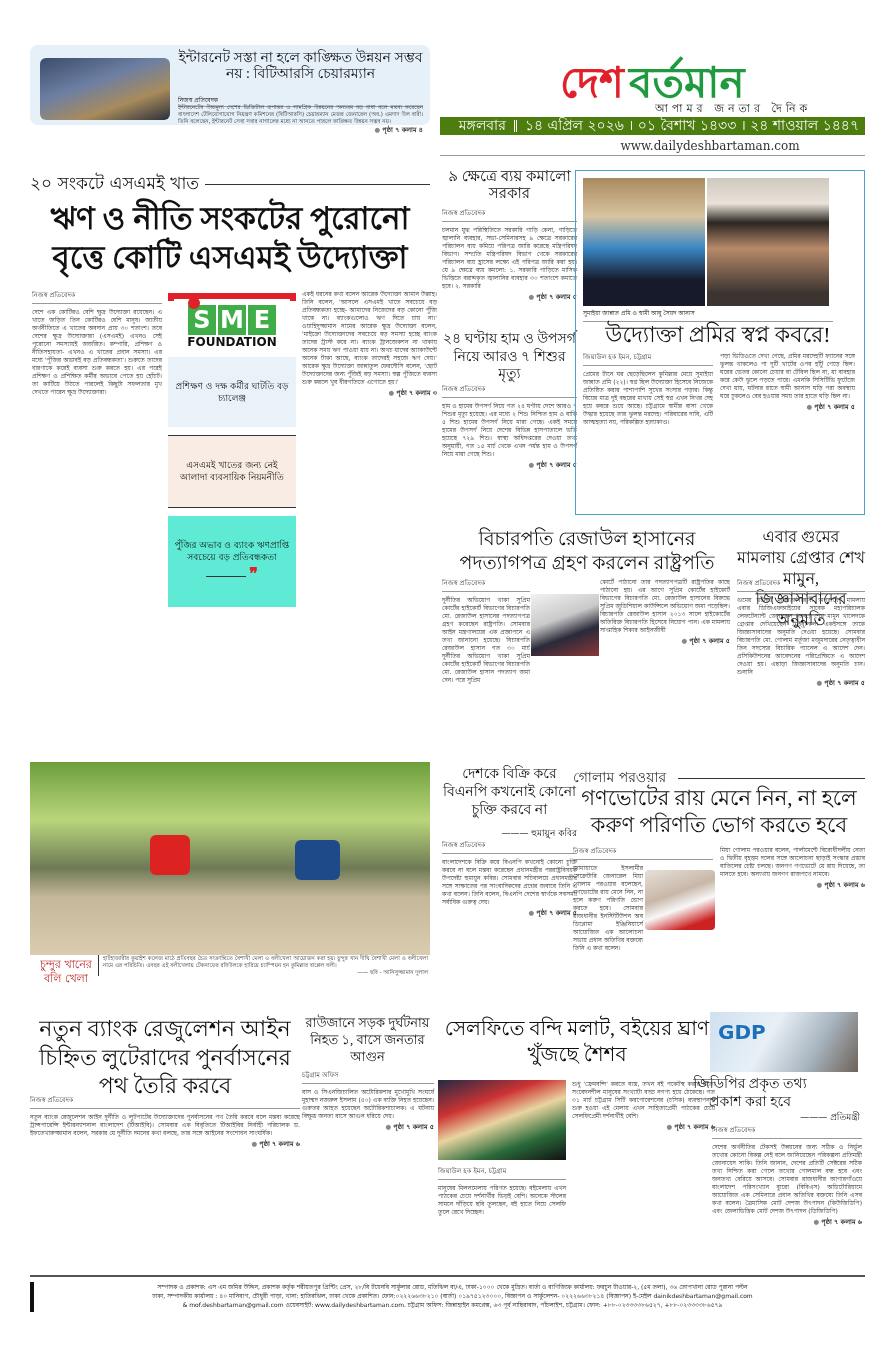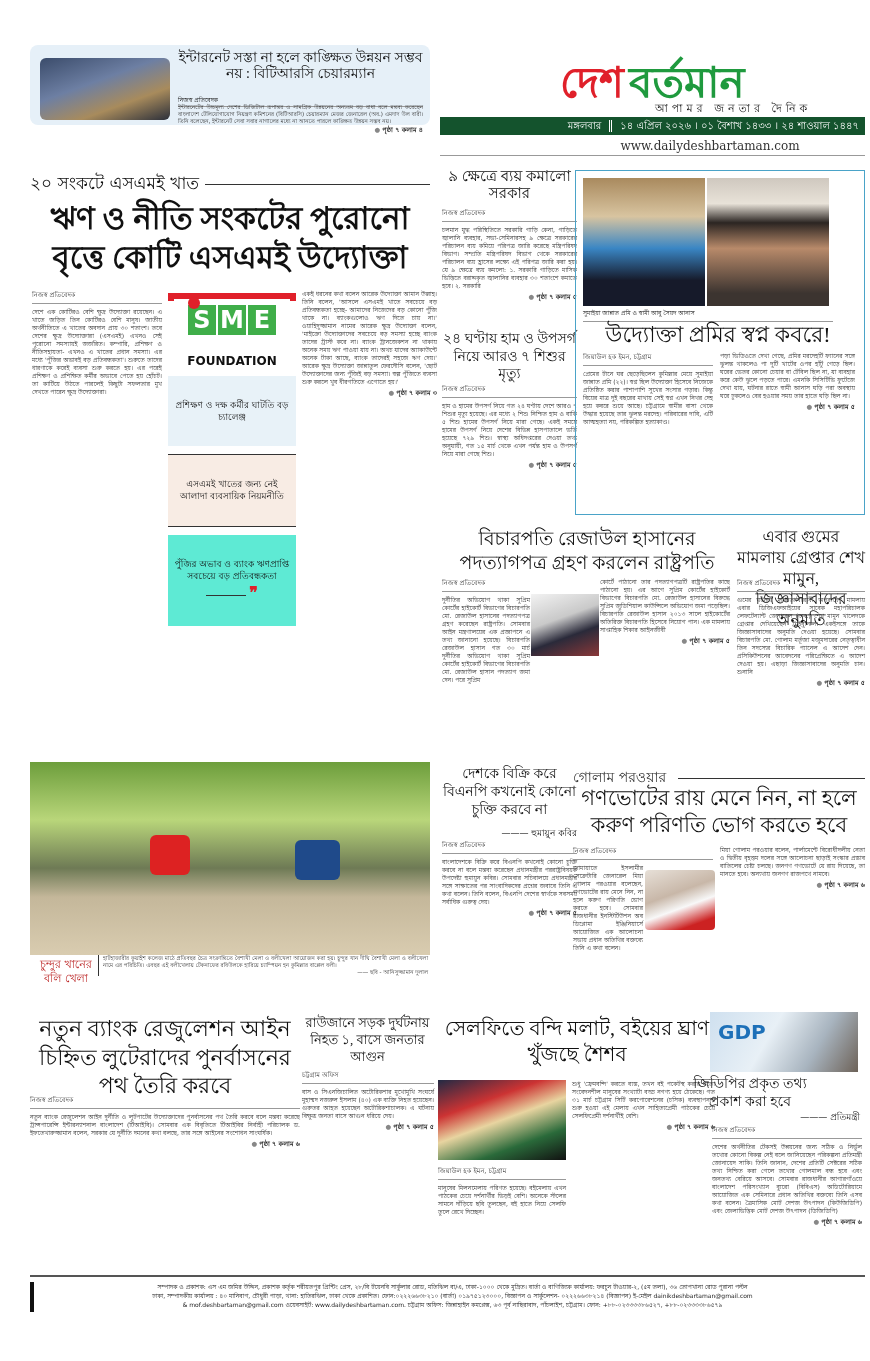--- a/index.html
+++ b/index.html
@@ -14,35 +14,35 @@
 #teaser{left:30px;top:45px;width:400px;height:80px;background:#e6f0f8;border-radius:8px}
 #teaser-photo{left:40px;top:58px;width:130px;height:62px;border-radius:6px;background:linear-gradient(160deg,#3b4c6b,#6d7fa3 40%,#a88b5c 70%,#2b2f3a)}
 #teaser-hl{left:178px;top:50px;width:245px;font-size:14px}
 #teaser-by{left:178px;top:95px;width:245px;font-size:6px;font-family:"DejaVu Sans",sans-serif;border-bottom:1px solid #999}
 #teaser-body{left:178px;top:104px;width:245px;font-size:5.5px;line-height:7px}
 
 #masthead{left:560px;top:50px;width:300px;height:60px}
 #logo-desh{font-size:42px;font-weight:bold;color:#e0202a;font-family:"DejaVu Sans",sans-serif}
 #logo-bartaman{font-size:42px;font-weight:bold;color:#1f9a3e;font-family:"DejaVu Sans",sans-serif}
 #tagline{left:655px;top:100px;font-size:11px;letter-spacing:4px;font-family:"DejaVu Sans",sans-serif}
-#datebar{left:440px;top:117px;width:425px;height:18px;background:#14532d;color:#fff;font-family:"DejaVu Sans",sans-serif;font-size:10px;display:flex;align-items:center;justify-content:flex-end;padding-right:6px;gap:8px}
+#datebar{left:440px;top:117px;width:425px;height:18px;background:#4d7c0f;color:#fff;font-family:"DejaVu Sans",sans-serif;font-size:14px;display:flex;align-items:center;justify-content:flex-end;padding-right:6px;gap:8px}
 #datebar .sep{border-left:1px solid #fff;border-right:1px solid #fff;width:3px;height:12px}
 #website{left:560px;top:139px;width:300px;text-align:center;font-size:12px;color:#333}
 #header-rule{left:440px;top:155px;width:425px;height:1px;background:#999}
 
 #kicker{left:30px;top:170px;width:400px;font-size:17px;display:flex;align-items:center;gap:6px}
 #kicker .line{flex:1;height:1px;background:#333}
 #lead-hl{left:30px;top:200px;width:400px;font-size:31px;font-weight:bold;line-height:1.25}
 #lead-col1{left:32px;top:290px;width:130px}
 #sme-box{left:168px;top:293px;width:128px;height:260px}
 #sme-top{height:8px;border:6px solid #e0202a;border-bottom:none}
 #sme-logo{display:flex;justify-content:center;gap:2px;margin-top:4px;position:relative}
 #sme-logo span{display:inline-block;width:28px;height:30px;background:#3fae49;color:#fff;font-family:"DejaVu Sans",sans-serif;font-weight:bold;font-size:24px;text-align:center;line-height:30px}
 #sme-dot{position:absolute;left:20px;top:-8px;width:12px;height:12px;border-radius:50%;background:#e0202a}
-#sme-foundation{text-align:center;font-family:"DejaVu Sans",sans-serif;font-weight:bold;font-size:12px;margin-top:19px}
+#sme-foundation{text-align:center;font-family:"DejaVu Sans",sans-serif;font-weight:bold;font-size:12px;margin-top:0}
 .quote{font-size:9px;text-align:center;padding:23px 4px;margin-top:8px;line-height:1.35}
 .q1{background:#e8f2f8}
 .q2{background:#f8ece4;border-top:1px solid #333;border-bottom:1px solid #333}
 .q3{background:#5eead4}
 #quote-mark{color:#e0202a;font-weight:bold;font-size:16px}
 #lead-col3{left:302px;top:290px;width:135px}
 
 #wrestle-photo{left:30px;top:762px;width:400px;height:193px;background:linear-gradient(180deg,#6d9e3c 0%,#b9d67a 30%,#6e7a55 55%,#c4b79a 70%,#d9ccb0 100%)}
 #wrestle-red{left:150px;top:835px;width:40px;height:40px;background:#d22;border-radius:6px}
 #wrestle-blue{left:295px;top:840px;width:45px;height:40px;background:#1f4a8a;border-radius:6px}

